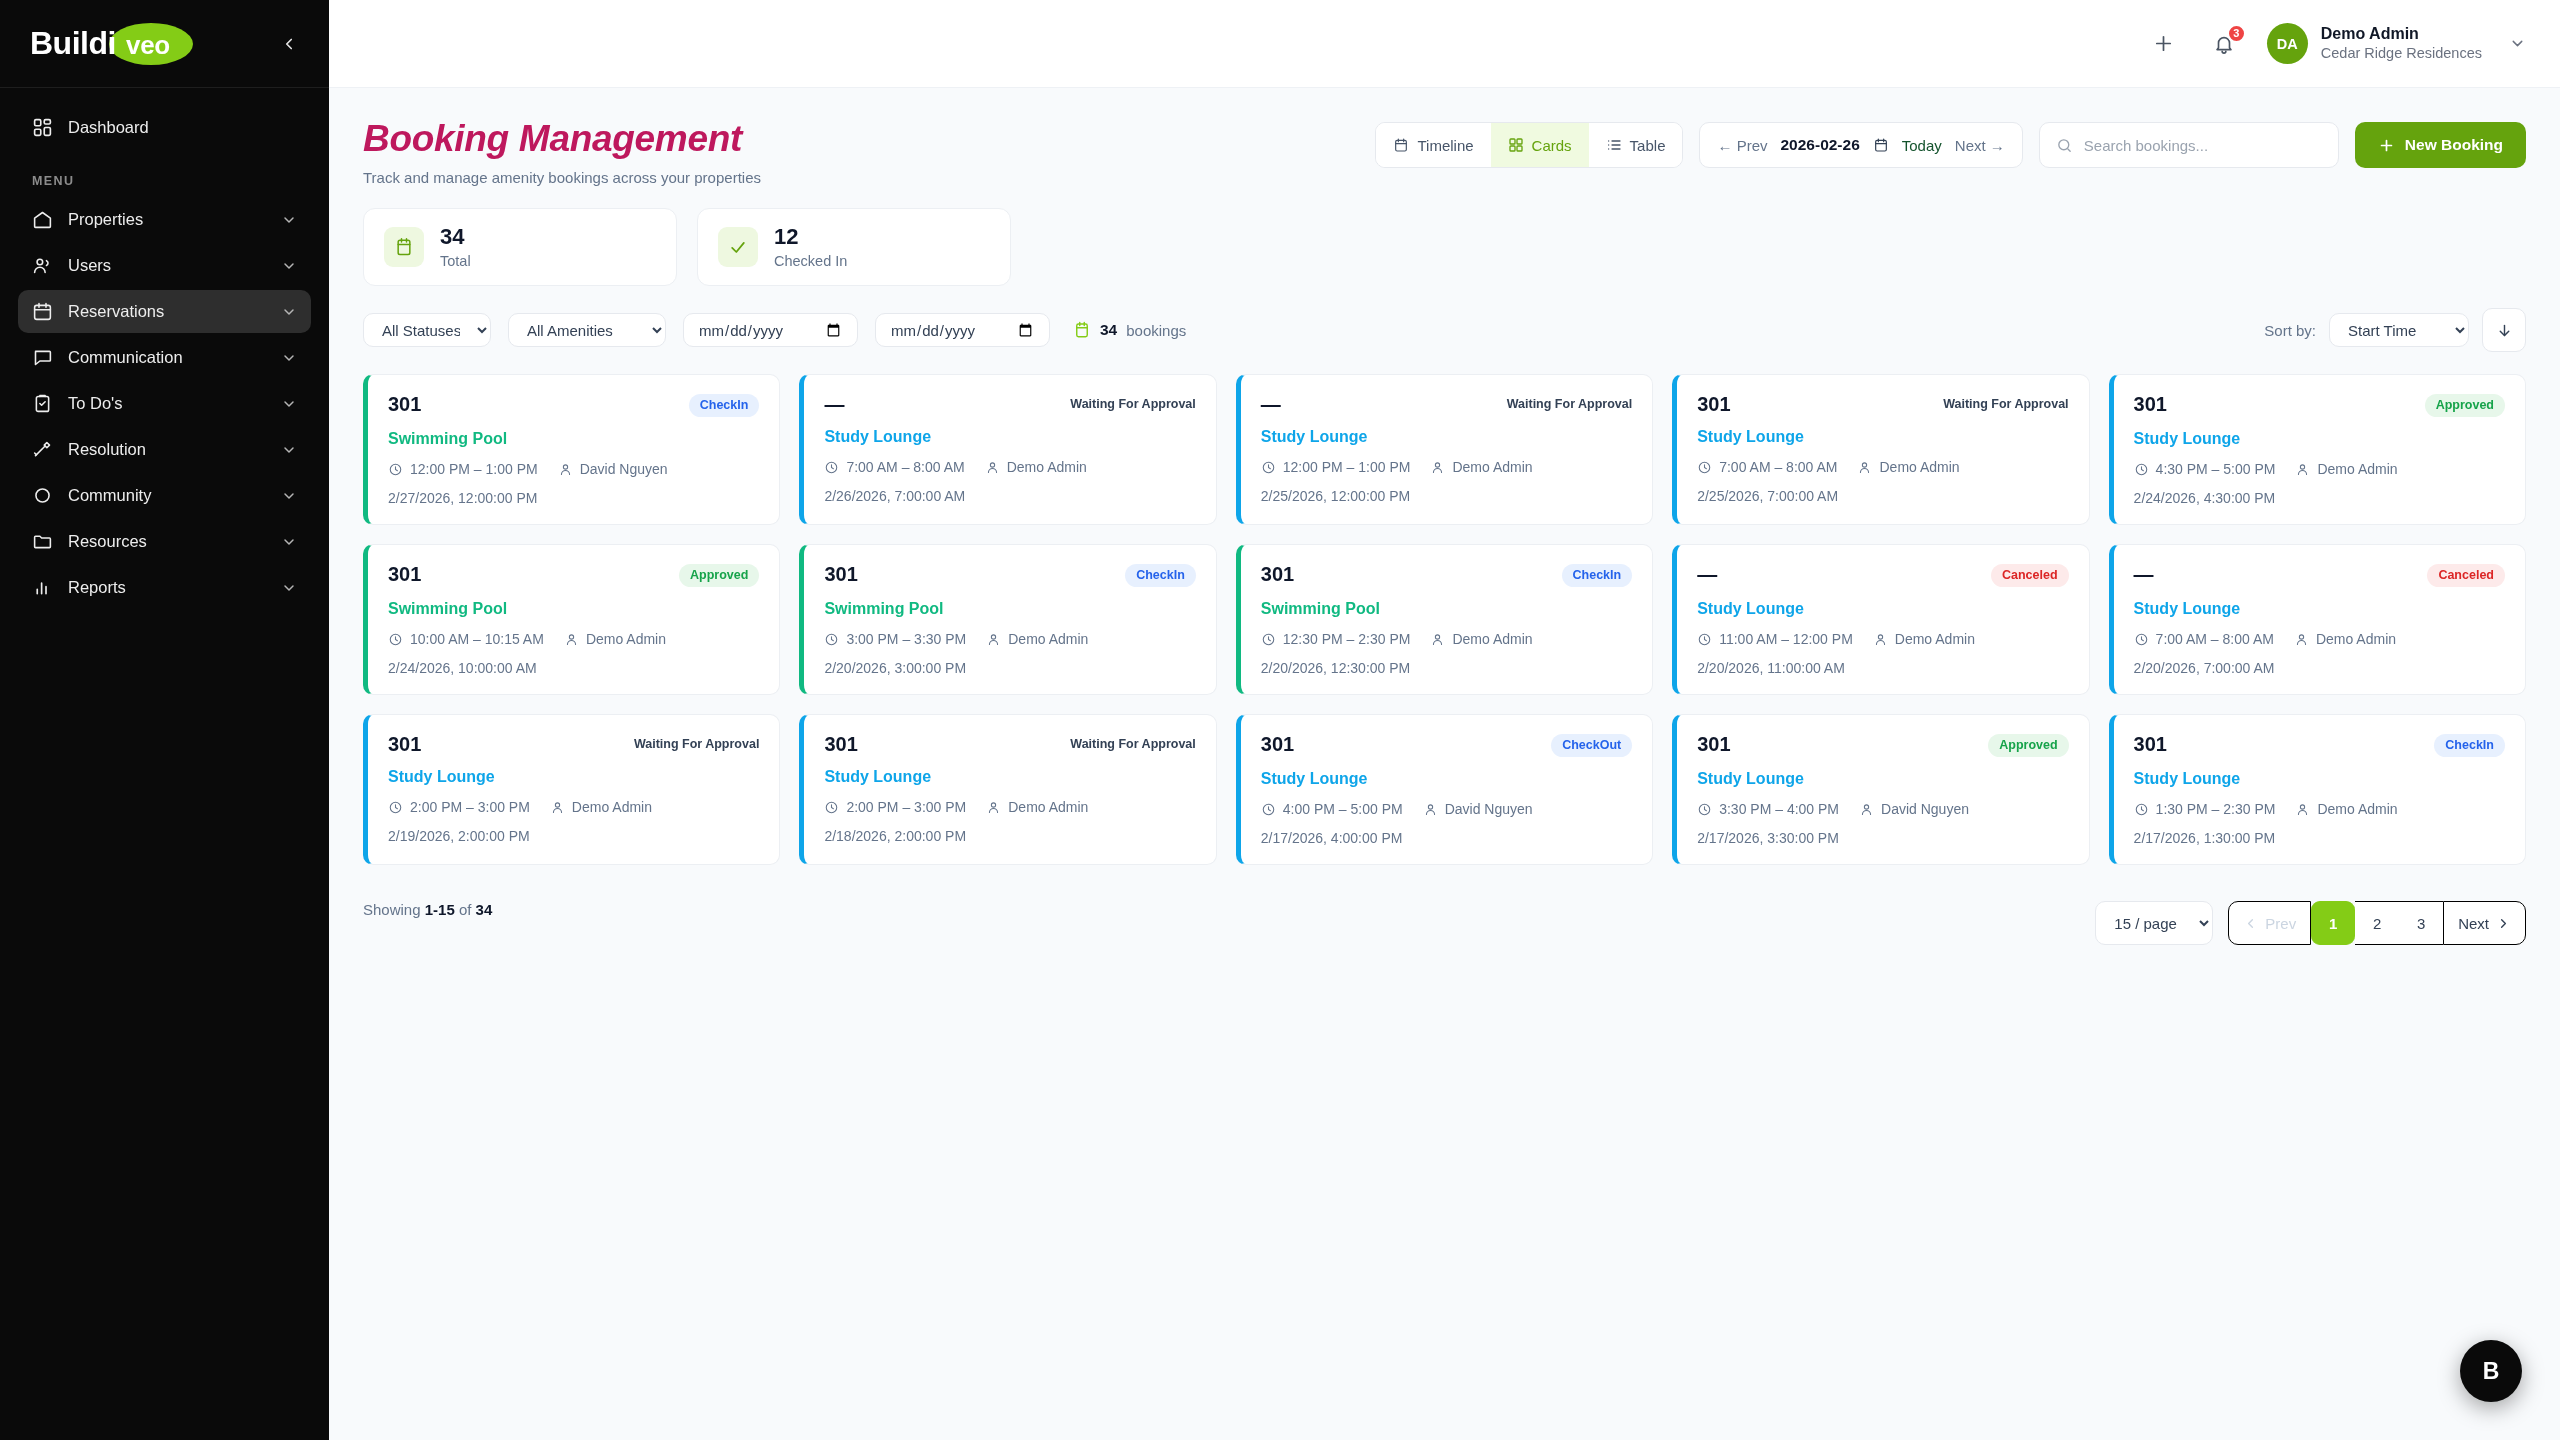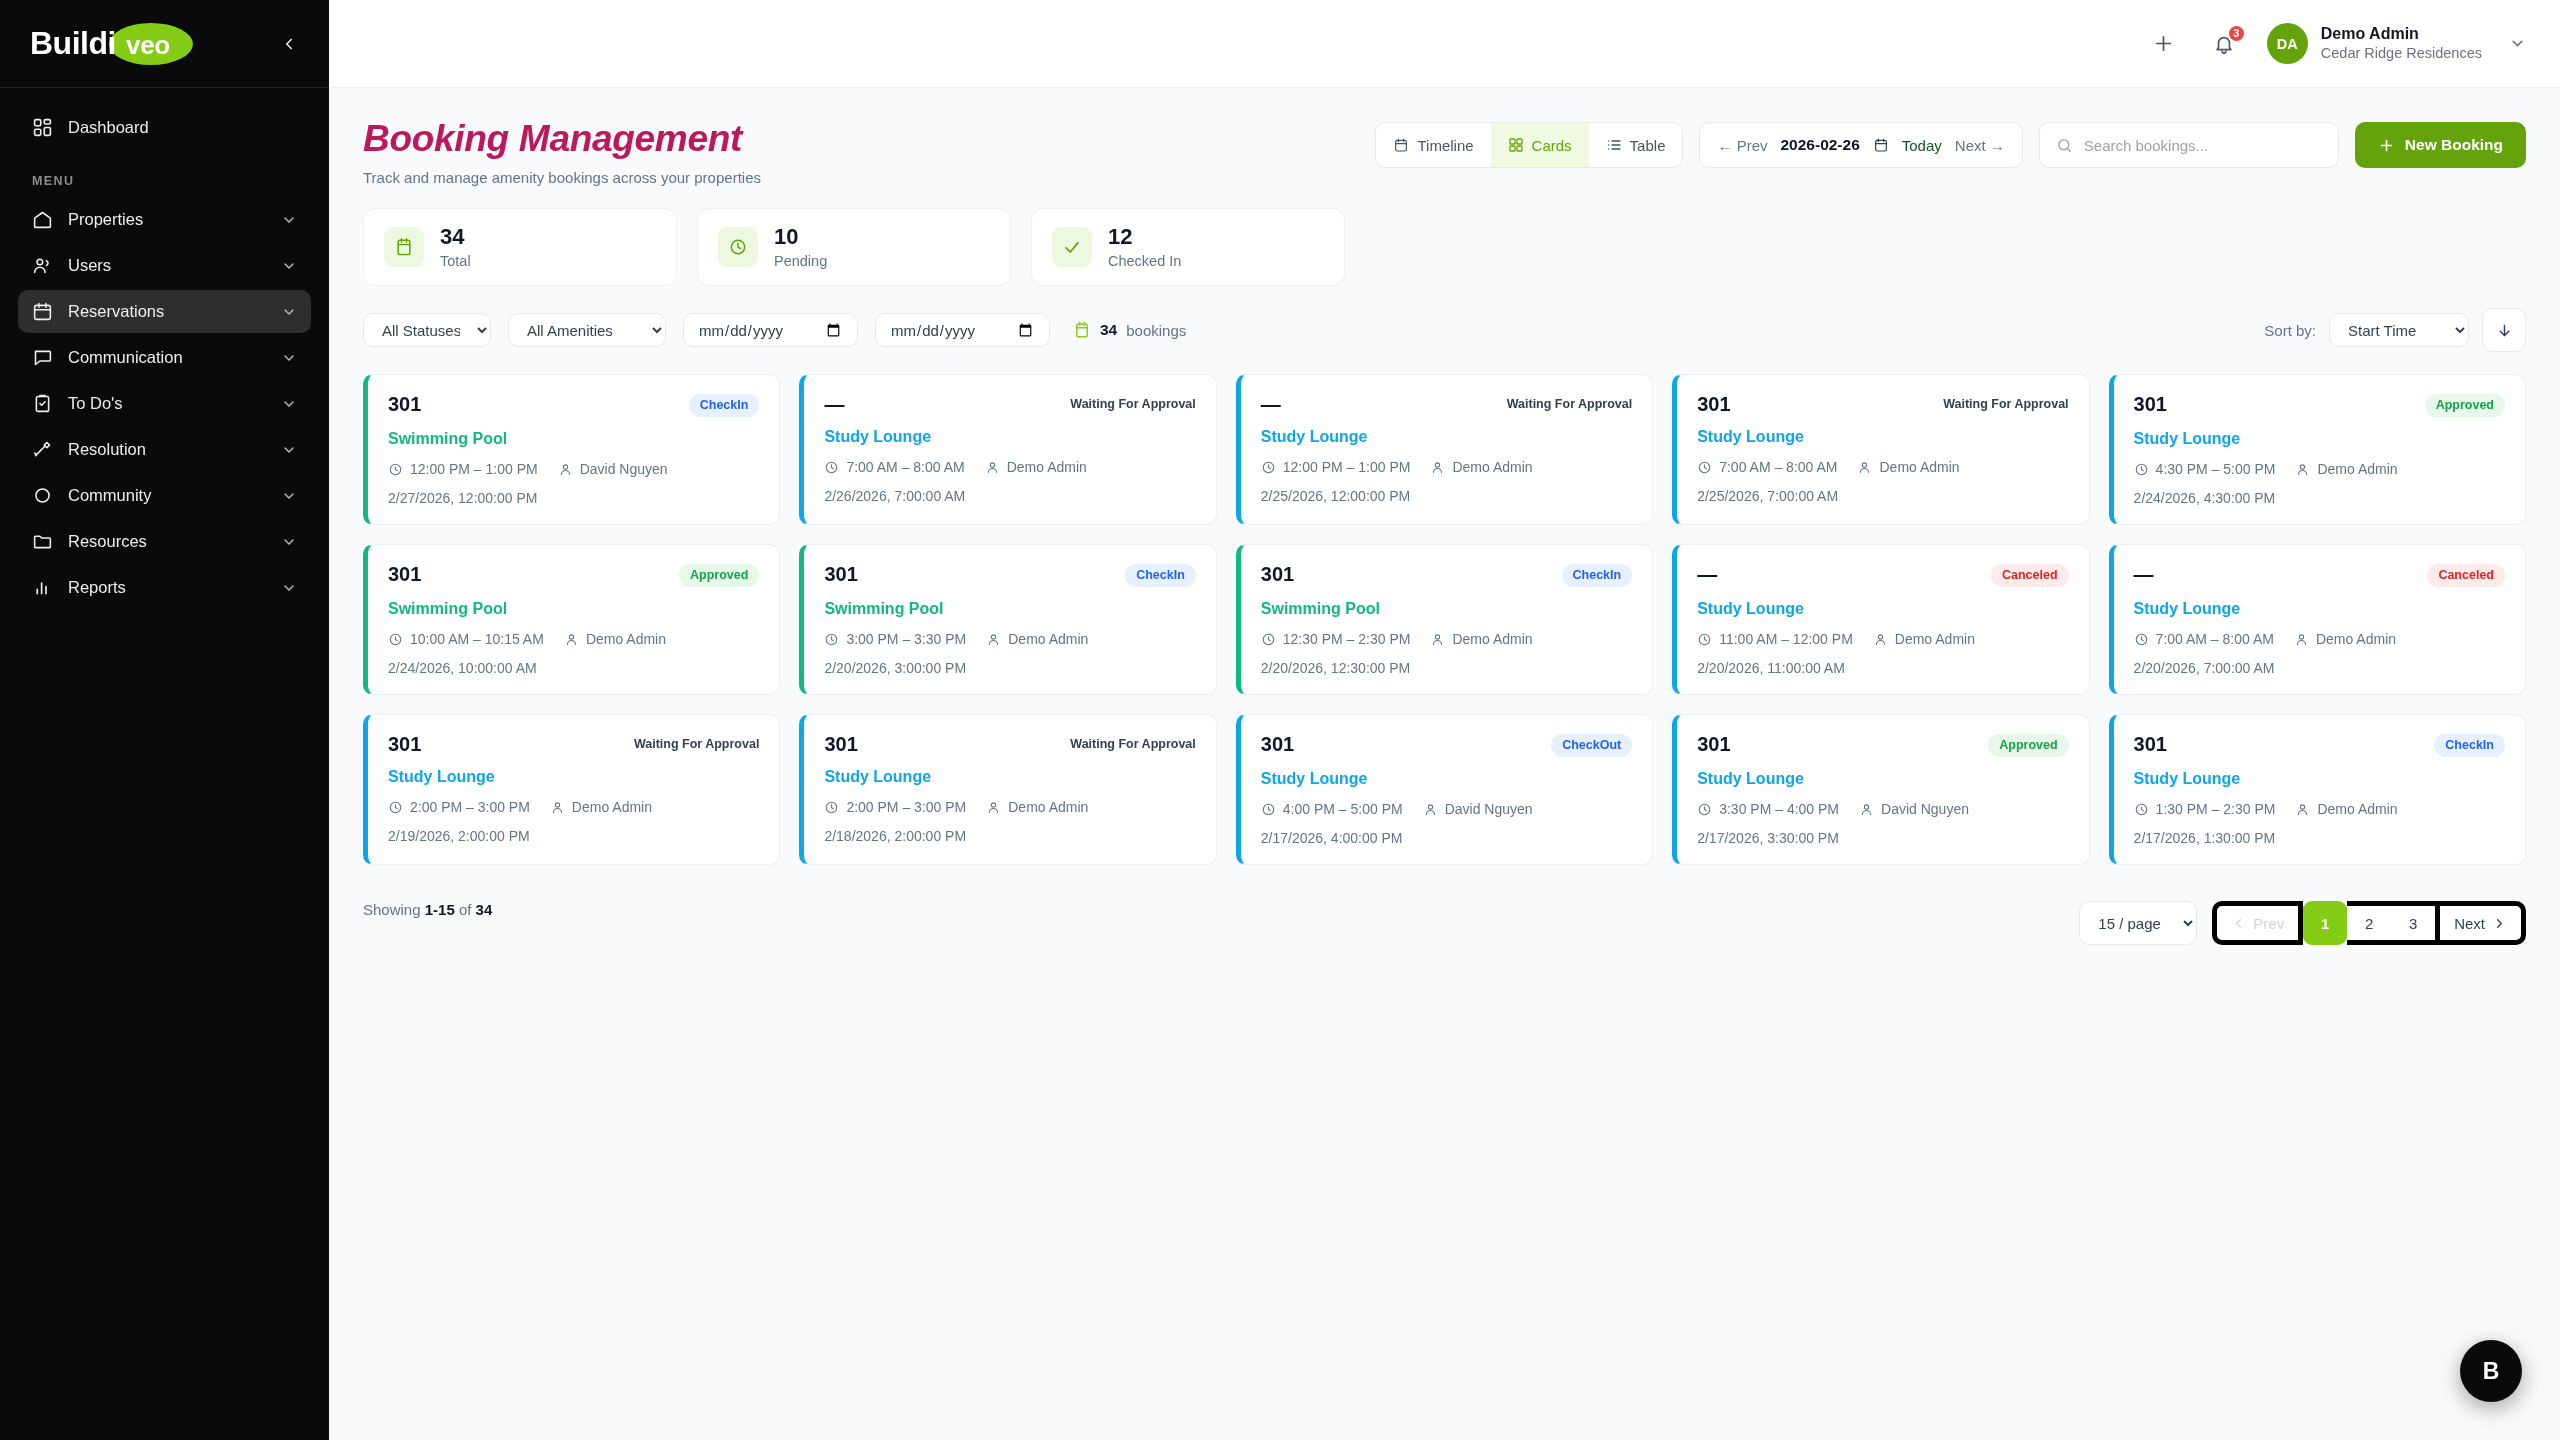--- a/index.html
+++ b/index.html
@@ -227,21 +227,21 @@
   .showing { font-size: 15px; color: #64748b; }
   .showing b { color: #0f172a; }
   .pg-right { margin-left: auto; display: flex; align-items: center; gap: 15px; }
   .perpage {
     height: 44px; background: #fff; border: 1px solid #e6e9ee; border-radius: 10px;
     font-size: 15px; color: #334155; padding: 0 14px; width: 118px;
     font-family: "Liberation Sans", sans-serif; cursor: pointer; outline: none;
   }
   .pgbtns { display: flex; align-items: center; gap: 0; }
   .pgb {
-    min-width: 44px; height: 44px; background: #fff; border: 5px solid #000000;
+    min-width: 44px; height: 44px; background: #fff; border: 1px solid #000000;
     display: flex; align-items: center; justify-content: center; font-size: 15px;
     color: #334155; cursor: pointer; padding: 0 14px; gap: 7px;
   }
   .pgb:first-child { border-radius: 10px 0 0 10px; }
   .pgb:last-child { border-radius: 0 10px 10px 0; }
   .pgb.muted { color: #cbd5e1; }
   .pgb.num { padding: 0; min-width: 44px; border-left: 0; border-right: 0; }
   .pgb.cur { background: #84cc16; color: #fff; font-weight: bold; border-color: #84cc16; border-radius: 9px; }
 
   .fab {
@@ -535,32 +535,20 @@
         <div class="stat">
           <div class="stat-ic">
               <svg width="20" height="20" viewBox="0 0 24 24" fill="none" stroke="#65a30d" stroke-width="1.8" stroke-linecap="round">
                 <rect x="5" y="4" width="14" height="17" rx="2.2"></rect>
                 <path d="M5 9h14M9 2v4M15 2v4"></path>
               </svg>
             </div>
           <div>
             <div class="stat-num">34</div>
             <div class="stat-lab">Total</div>
-          </div>
-        </div>
-        <div class="stat">
-          <div class="stat-ic">
-              <svg width="20" height="20" viewBox="0 0 24 24" fill="none" stroke="#65a30d" stroke-width="1.8" stroke-linecap="round">
-                <circle cx="12" cy="12" r="8"></circle>
-                <path d="M12 7.5V12l3 2"></path>
-              </svg>
-            </div>
-          <div>
-            <div class="stat-num">10</div>
-            <div class="stat-lab">Pending</div>
           </div>
         </div>
         <div class="stat">
           <div class="stat-ic">
               <svg width="20" height="20" viewBox="0 0 24 24" fill="none" stroke="#65a30d" stroke-width="2.1" stroke-linecap="round" stroke-linejoin="round">
                 <polyline points="5 13 10 18 19 7"></polyline>
               </svg>
             </div>
           <div>
             <div class="stat-num">12</div>

